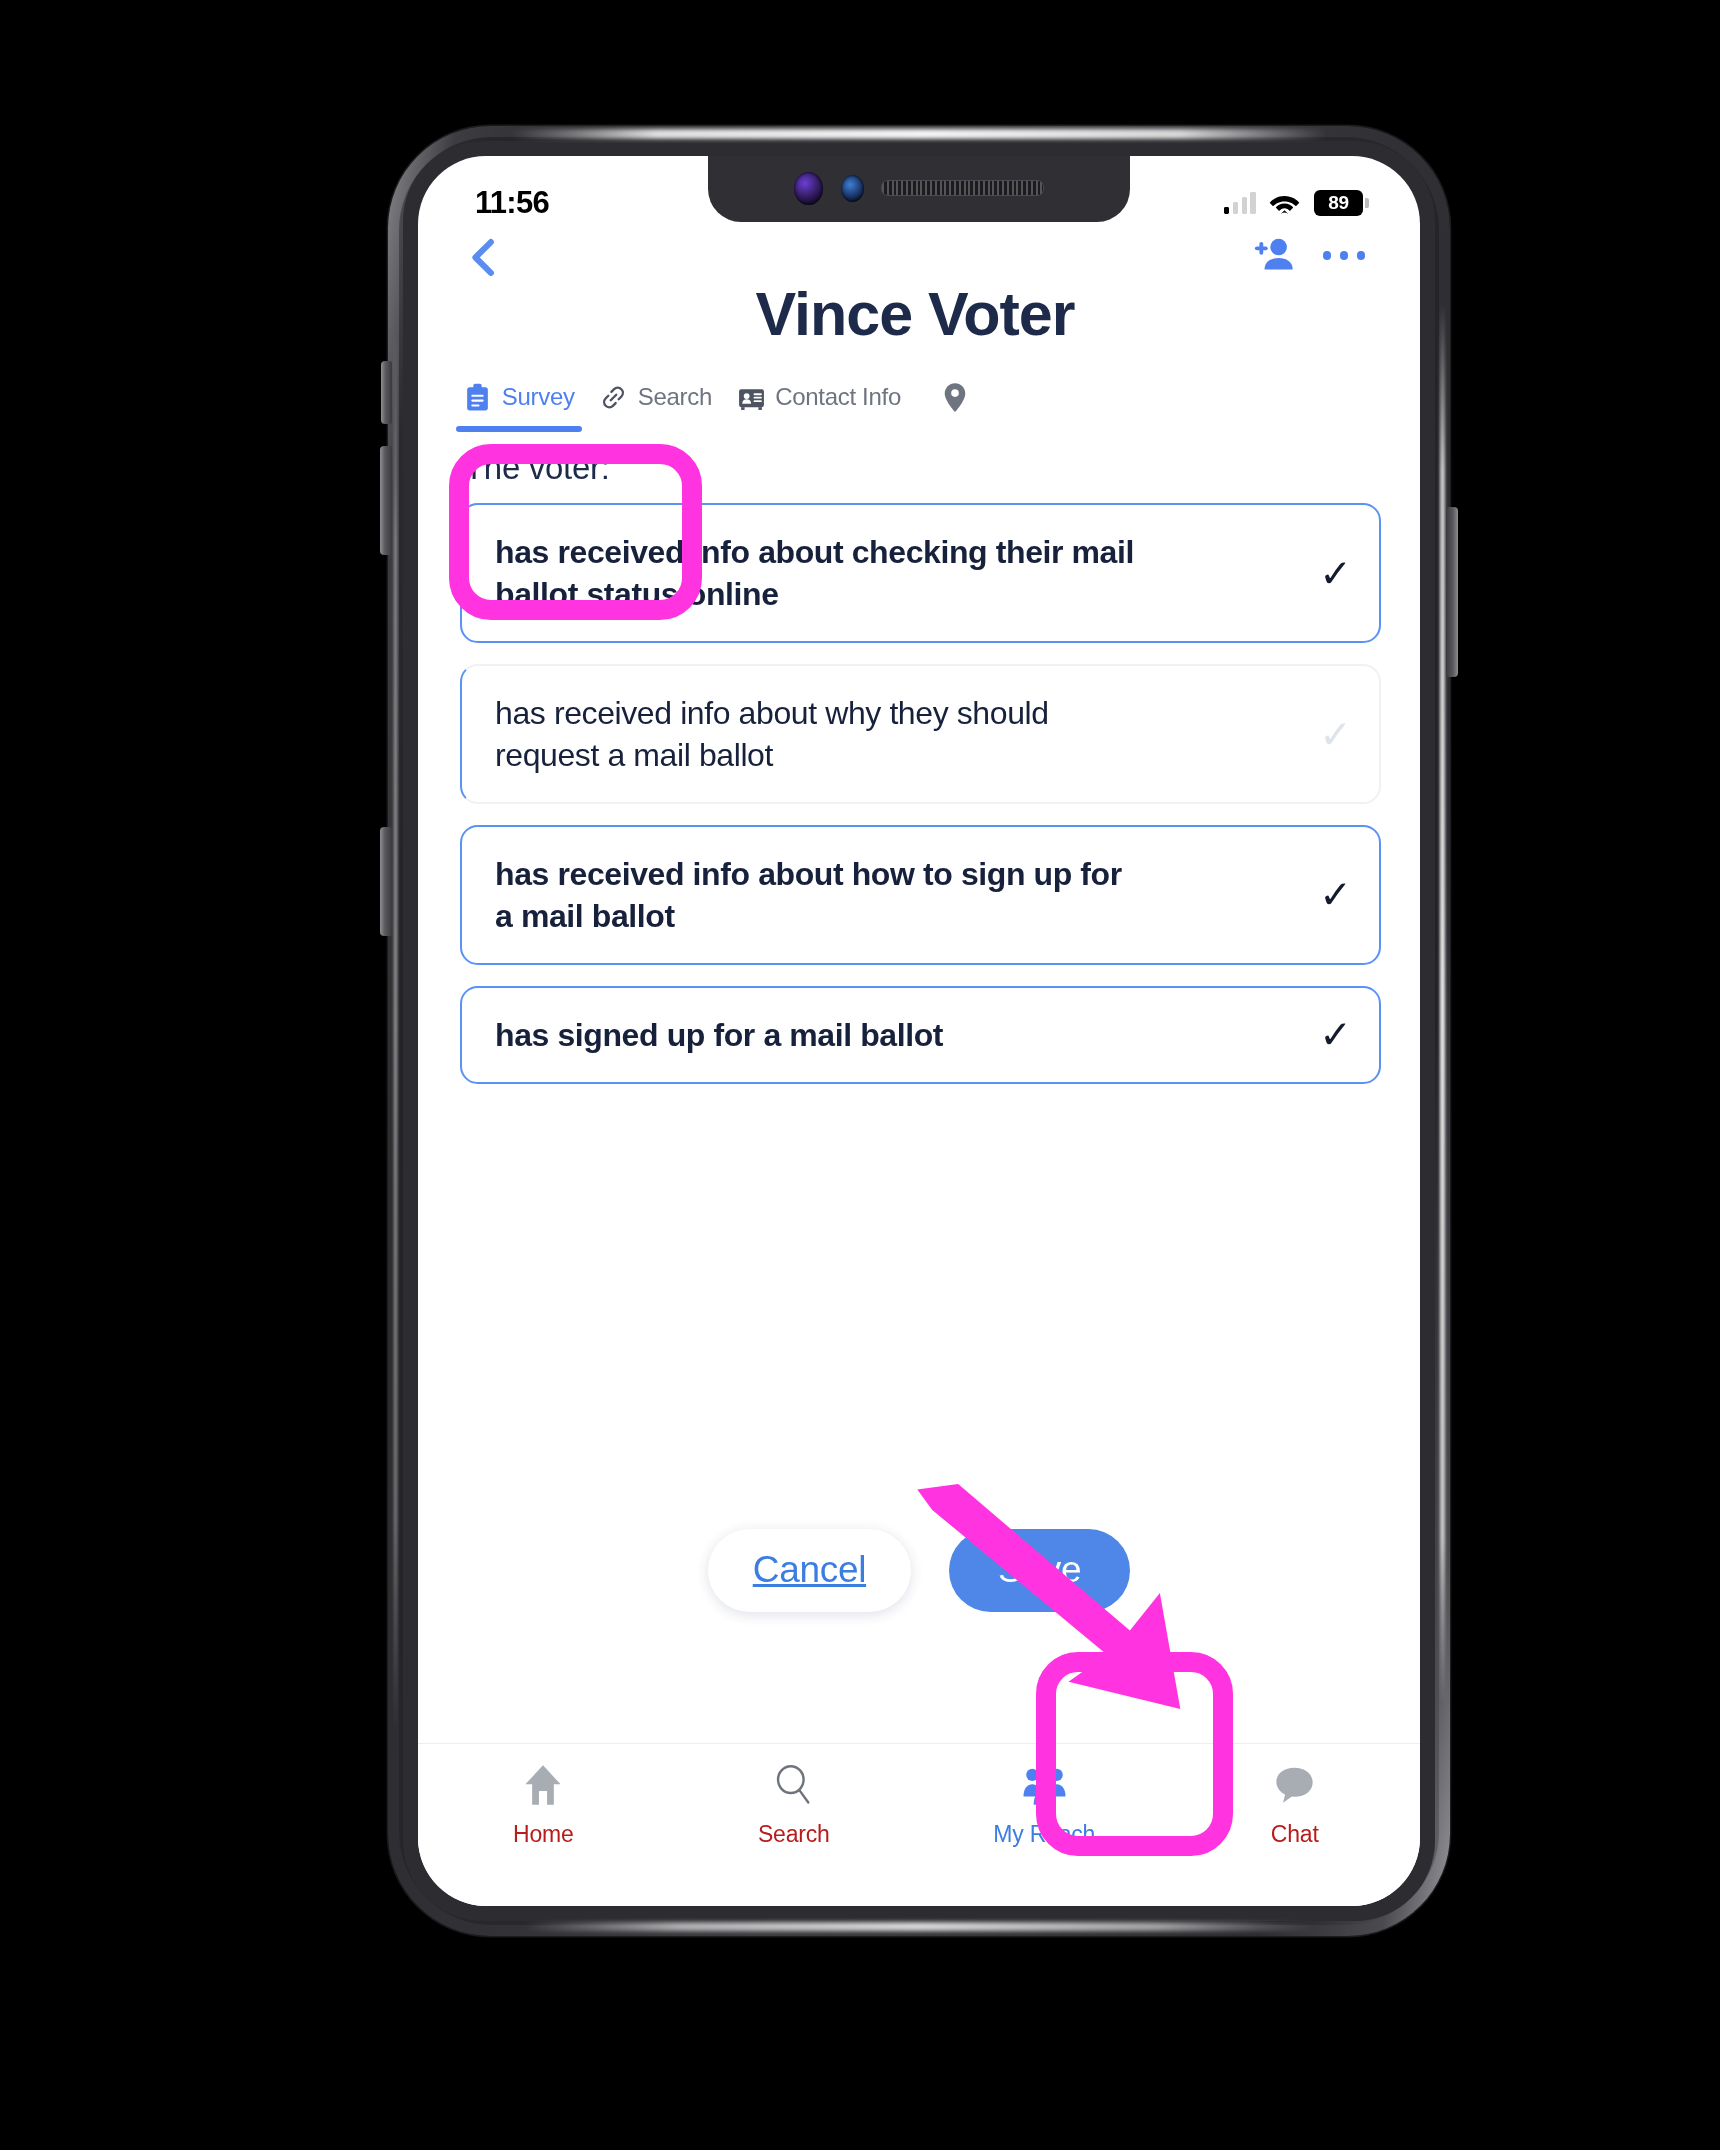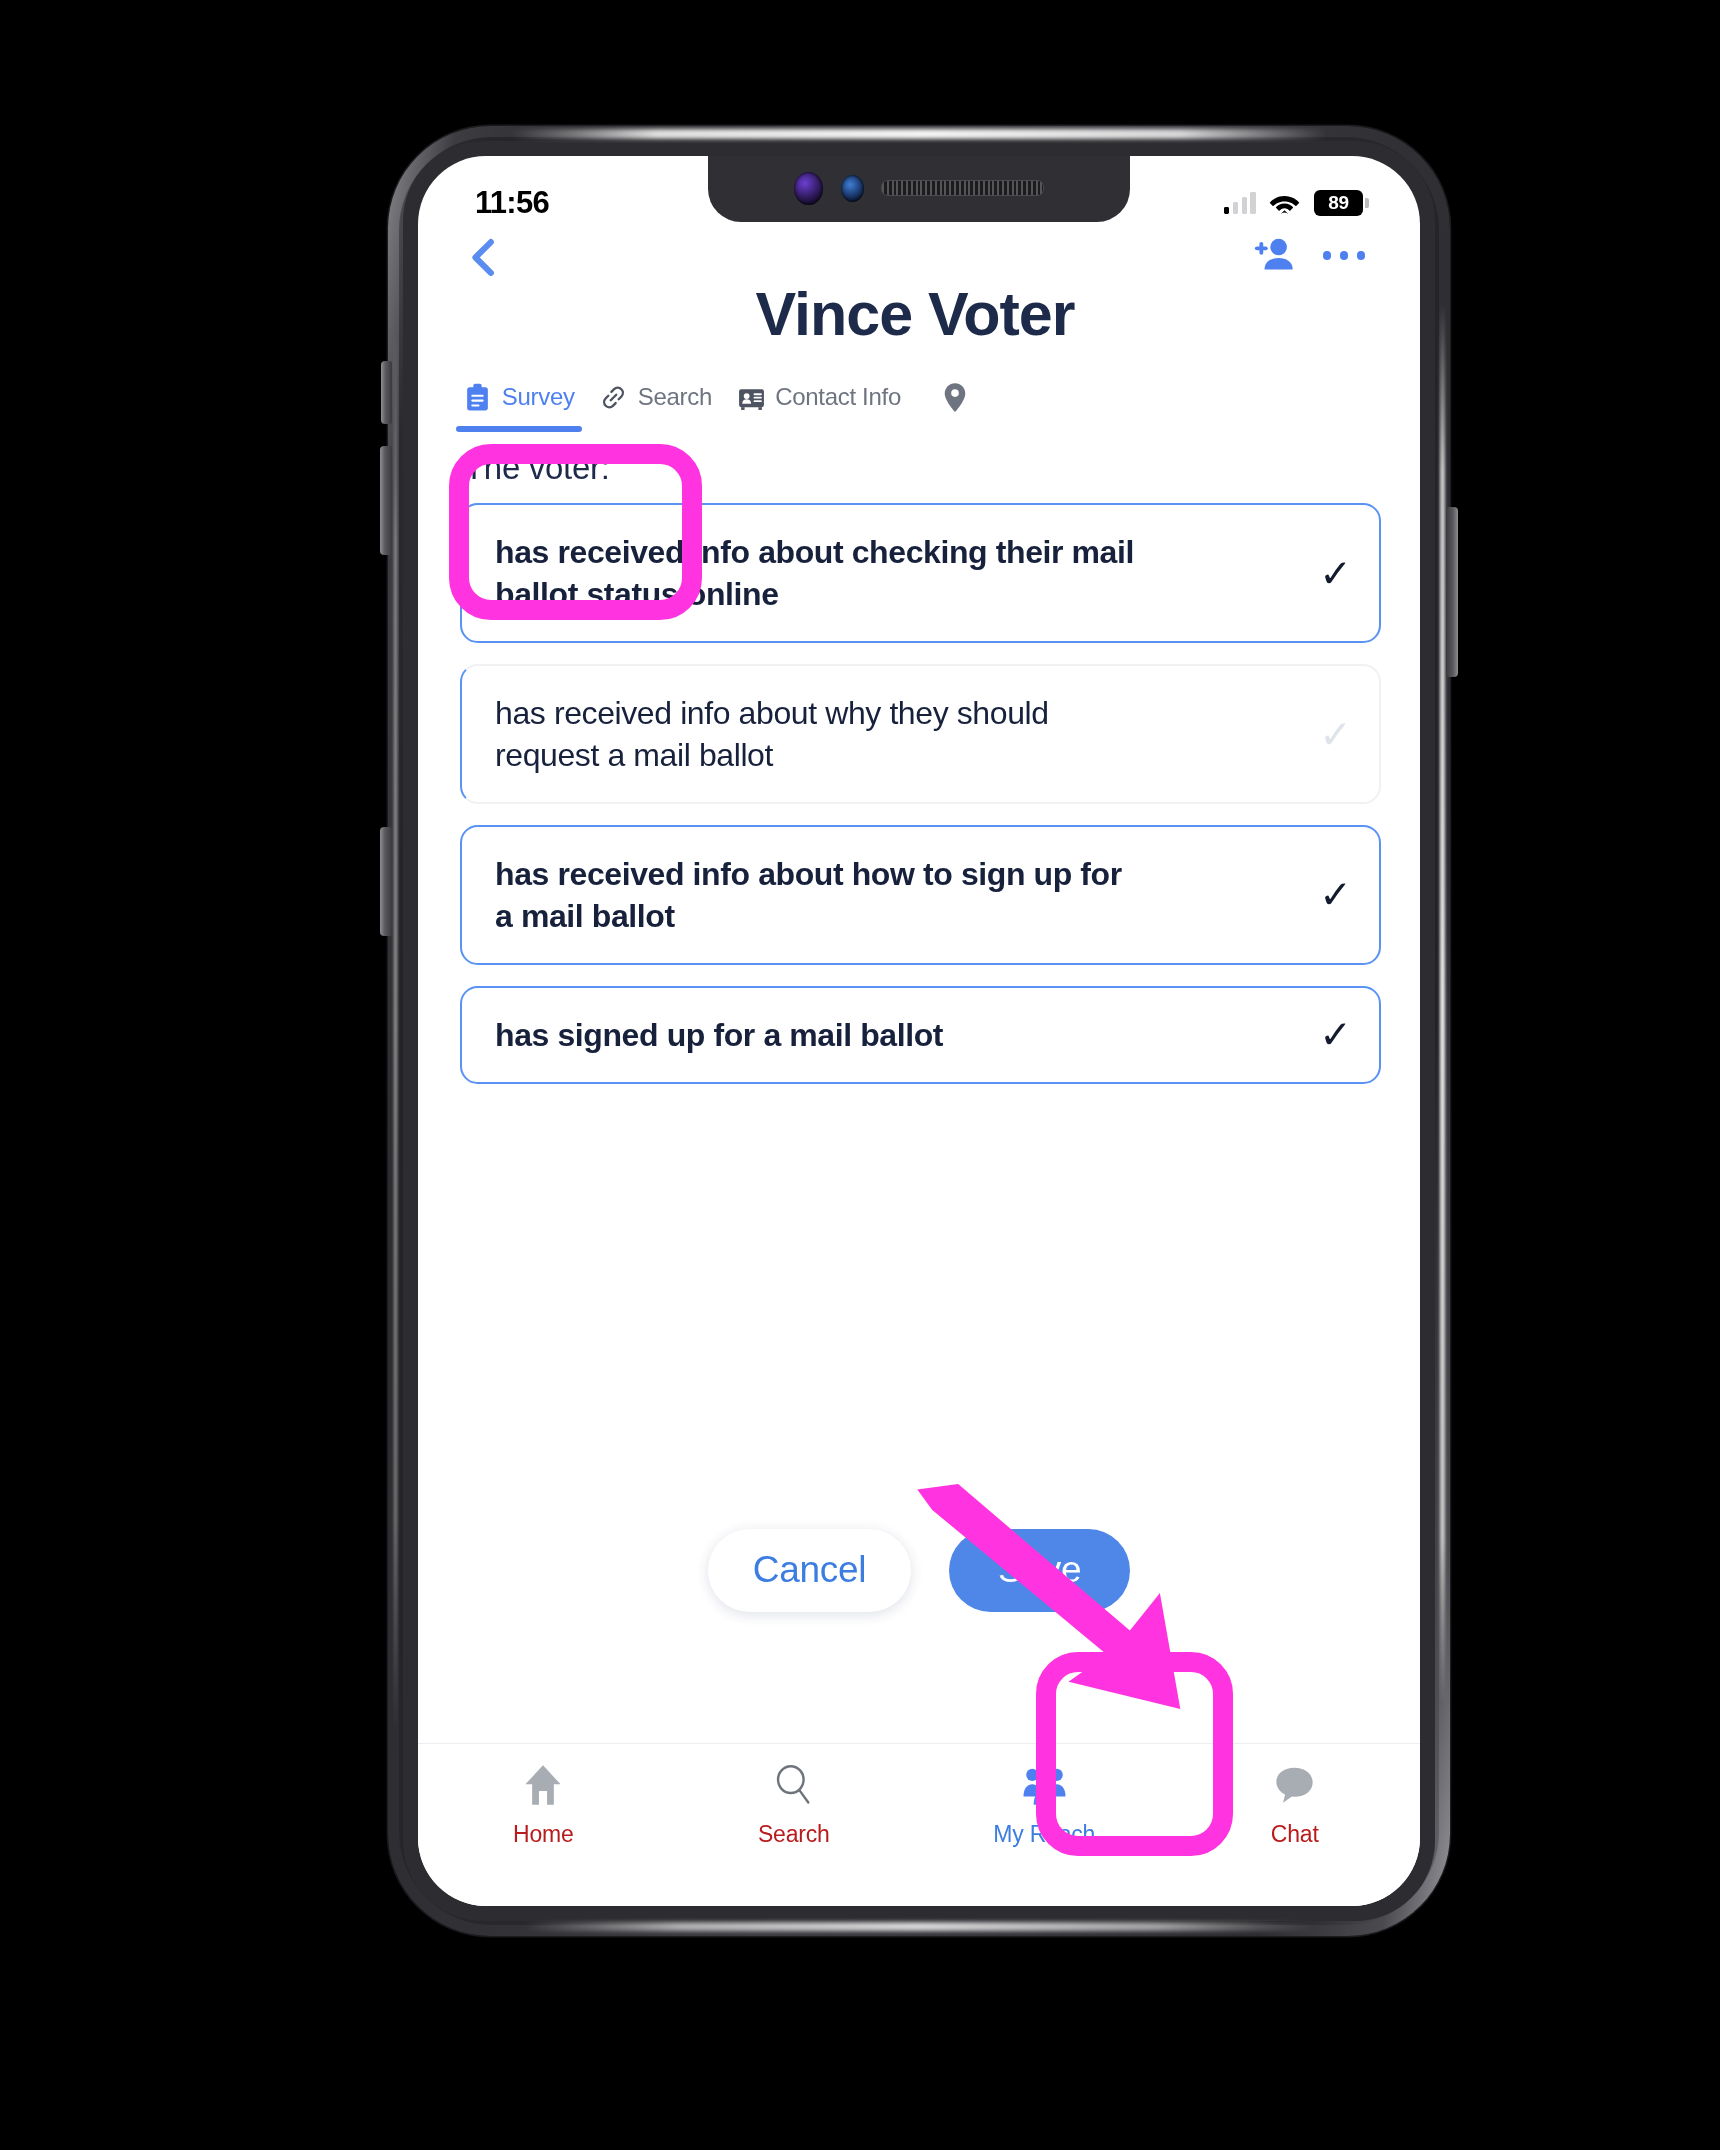--- a/index.html
+++ b/index.html
@@ -322,20 +322,21 @@
     background: #fff;
     border: none;
     border-radius: 48px;
     padding: 20.4px 45px;
     font-size: 37px;
     color: #3b7de0;
     font-family: "Liberation Sans", sans-serif;
     box-shadow: 0 2.7px 12.3px rgba(30,45,90,0.14);
     cursor: pointer;
     letter-spacing: -0.3px;
+    text-decoration: underline;
   }
   .btn-save {
     background: #4e87e8;
     border: none;
     border-radius: 48px;
     padding: 20.4px 49px;
     font-size: 37px;
     color: #ffffff;
     font-family: "Liberation Sans", sans-serif;
     cursor: pointer;

